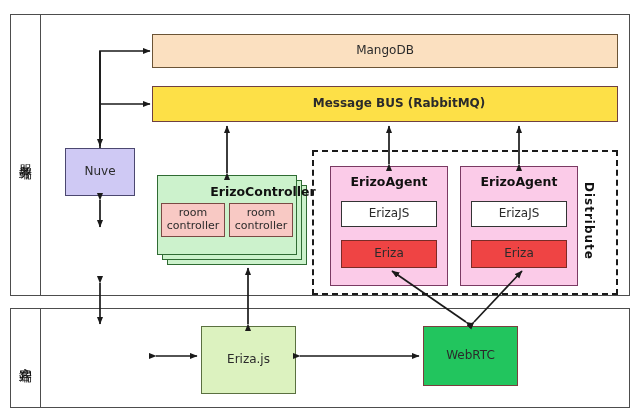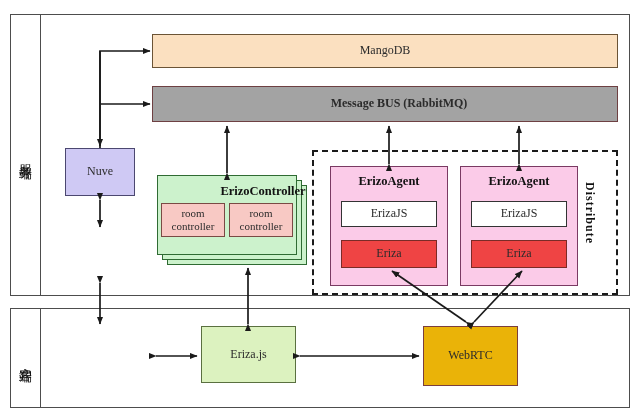--- a/index.html
+++ b/index.html
@@ -1,37 +1,37 @@
 <!DOCTYPE html>
 <html><head>
 <meta charset="utf-8">
 <style>
   html,body{margin:0;padding:0;background:#ffffff;}
   body{width:640px;height:420px;overflow:hidden;
        font-family:"DejaVu Sans","Liberation Sans",sans-serif;}
-  #stage{position:relative;width:640px;height:420px;background:#fff;font-family:Liberation Serif, serif;}
+  #stage{position:relative;width:640px;height:420px;background:#fff;}
 
   .frame{position:absolute;border:1.6px solid #4d4d4d;background:#fff;box-sizing:border-box;}
   .vdiv{position:absolute;border-left:1.6px solid #4d4d4d;}
 
   .sidelabel{position:absolute;display:flex;align-items:center;justify-content:center;
              font-size:13px;color:#111;letter-spacing:1px;
              writing-mode:vertical-rl;text-orientation:upright;}
 
   .node{position:absolute;box-sizing:border-box;display:flex;align-items:center;
         justify-content:center;text-align:center;border:1.5px solid #333;
         font-size:12px;color:#2b2b2b;line-height:1.15;}
 
   .mango{background:#fbe0c0;border-color:#6b5436;}
-  .bus{background:#a3a3a3;border-color:#6e4042;font-weight:bold;padding-left:28px;}
+  .bus{background:#fde047;border-color:#6e4042;font-weight:bold;padding-left:28px;}
   .nuve{background:#cfc9f4;border-color:#4b4770;}
   .serverapp{background:#c9e2f8;border-color:#3f5b73;}
   .clientapp{background:#c4f6f9;border-color:#2f6a70;}
   .erizajs-bottom{background:#dcf2bf;border-color:#5a7040;}
-  .webrtc{background:#eab308;border-color:#7a3e3e;}
+  .webrtc{background:#22c55e;border-color:#7a3e3e;}
   .ec{background:#ccf2cc;border-color:#2f6b33;}
   .roomctl{background:#f8c9c4;border-color:#7a4a44;font-size:11px;}
   .agent{background:#fbcbe8;border-color:#7a3a63;}
   .agent-title{position:absolute;left:0;right:0;top:6px;text-align:center;
                font-weight:bold;font-size:12.5px;color:#111;}
   .erizajs{background:#ffffff;border:1.5px solid #333;}
   .eriza{background:#ef4444;border:1.5px solid #7a2b27;}
 
   .dashbox{position:absolute;border:2px dashed #1a1a1a;box-sizing:border-box;}
   .distlabel{position:absolute;writing-mode:vertical-rl;text-orientation:mixed;
@@ -78,21 +78,21 @@
   <div class="agent-title" style="left:330px;top:174px;width:118px;">ErizoAgent</div>
   <div class="node erizajs" style="left:341px;top:201px;width:96px;height:26px;">ErizaJS</div>
   <div class="node eriza" style="left:341px;top:240px;width:96px;height:28px;">Eriza</div>
 
   <div class="node agent" style="left:460px;top:166px;width:118px;height:120px;display:block;"></div>
   <div class="agent-title" style="left:460px;top:174px;width:118px;">ErizoAgent</div>
   <div class="node erizajs" style="left:471px;top:201px;width:96px;height:26px;">ErizaJS</div>
   <div class="node eriza" style="left:471px;top:240px;width:96px;height:28px;">Eriza</div>
 
 
-  <div class="node erizajs-bottom" style="left:201px;top:326px;width:95px;height:57px;">Eriza.js</div>
+  <div class="node erizajs-bottom" style="left:201px;top:326px;width:95px;height:68px;">Eriza.js</div>
 
   <div class="node webrtc" style="left:423px;top:326px;width:95px;height:60px;">WebRTC</div>
 
   <svg class="arrows" viewBox="0 0 640 420">
     <defs>
       <marker id="ah" markerWidth="9" markerHeight="9" refX="7.4" refY="3.2" orient="auto" markerUnits="userSpaceOnUse">
         <path d="M0,0 L8,3.2 L0,6.4 z" fill="#1a1a1a"></path>
       </marker>
       <marker id="ah2" markerWidth="9" markerHeight="9" refX="7.4" refY="3.2" orient="auto" markerUnits="userSpaceOnUse">
         <path d="M0,0 L8,3.2 L0,6.4 z" fill="#1a1a1a"></path>

